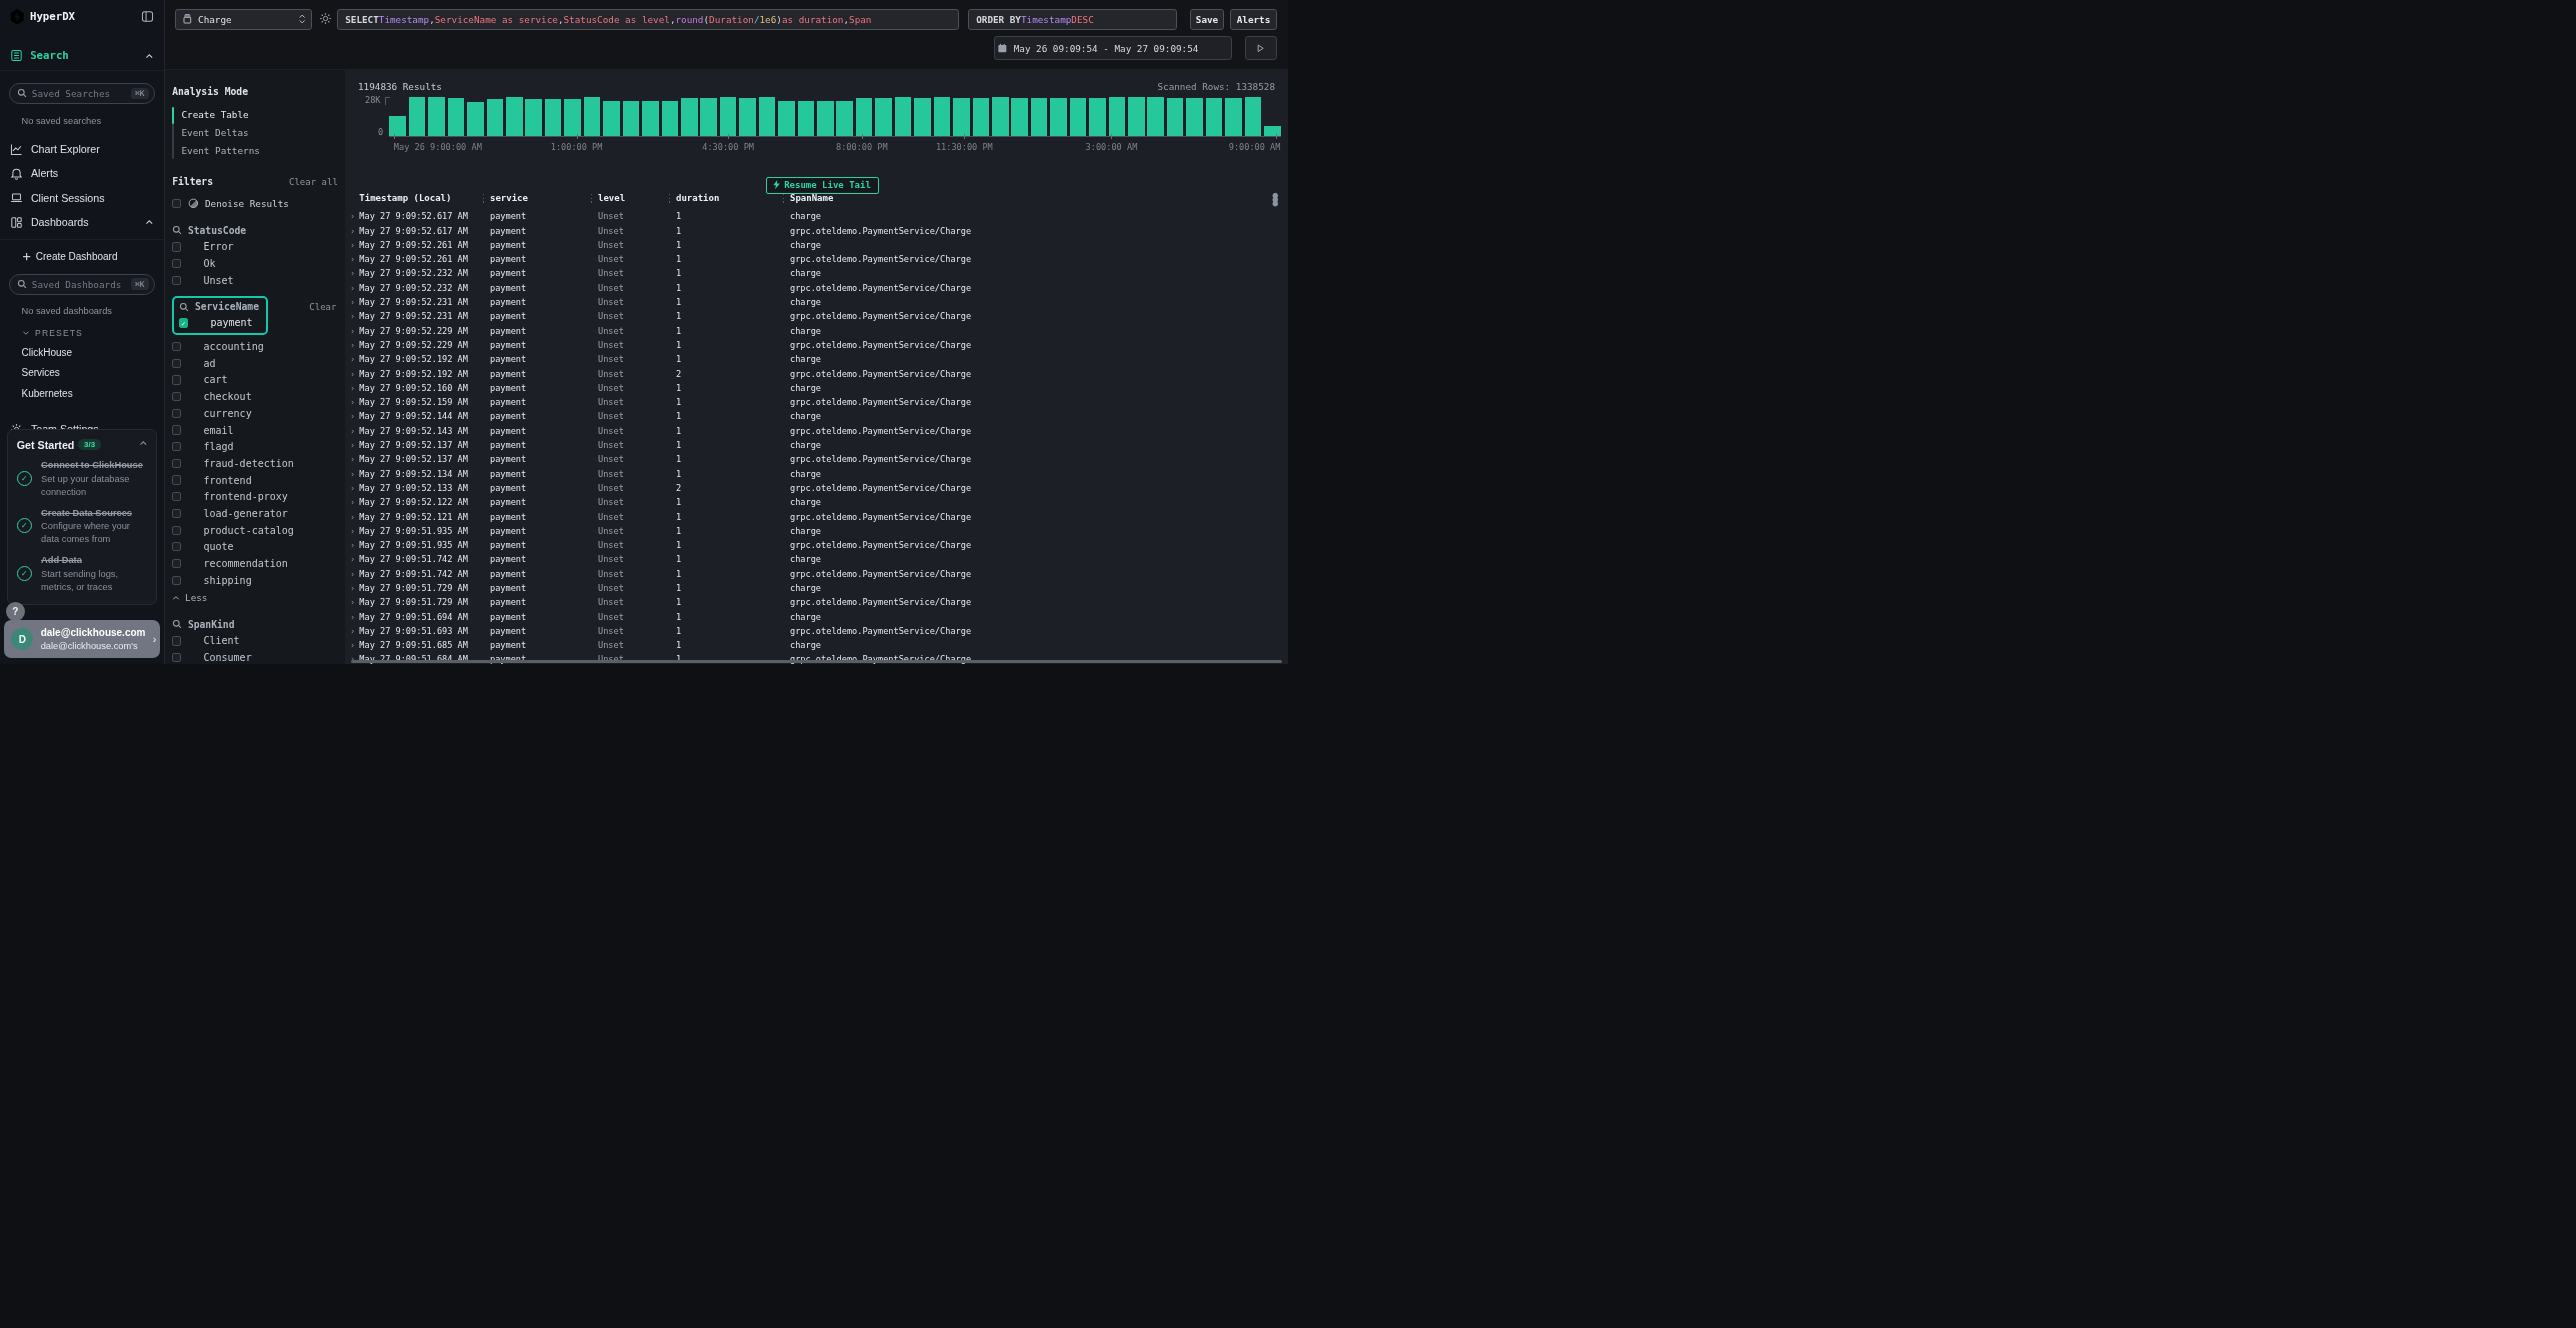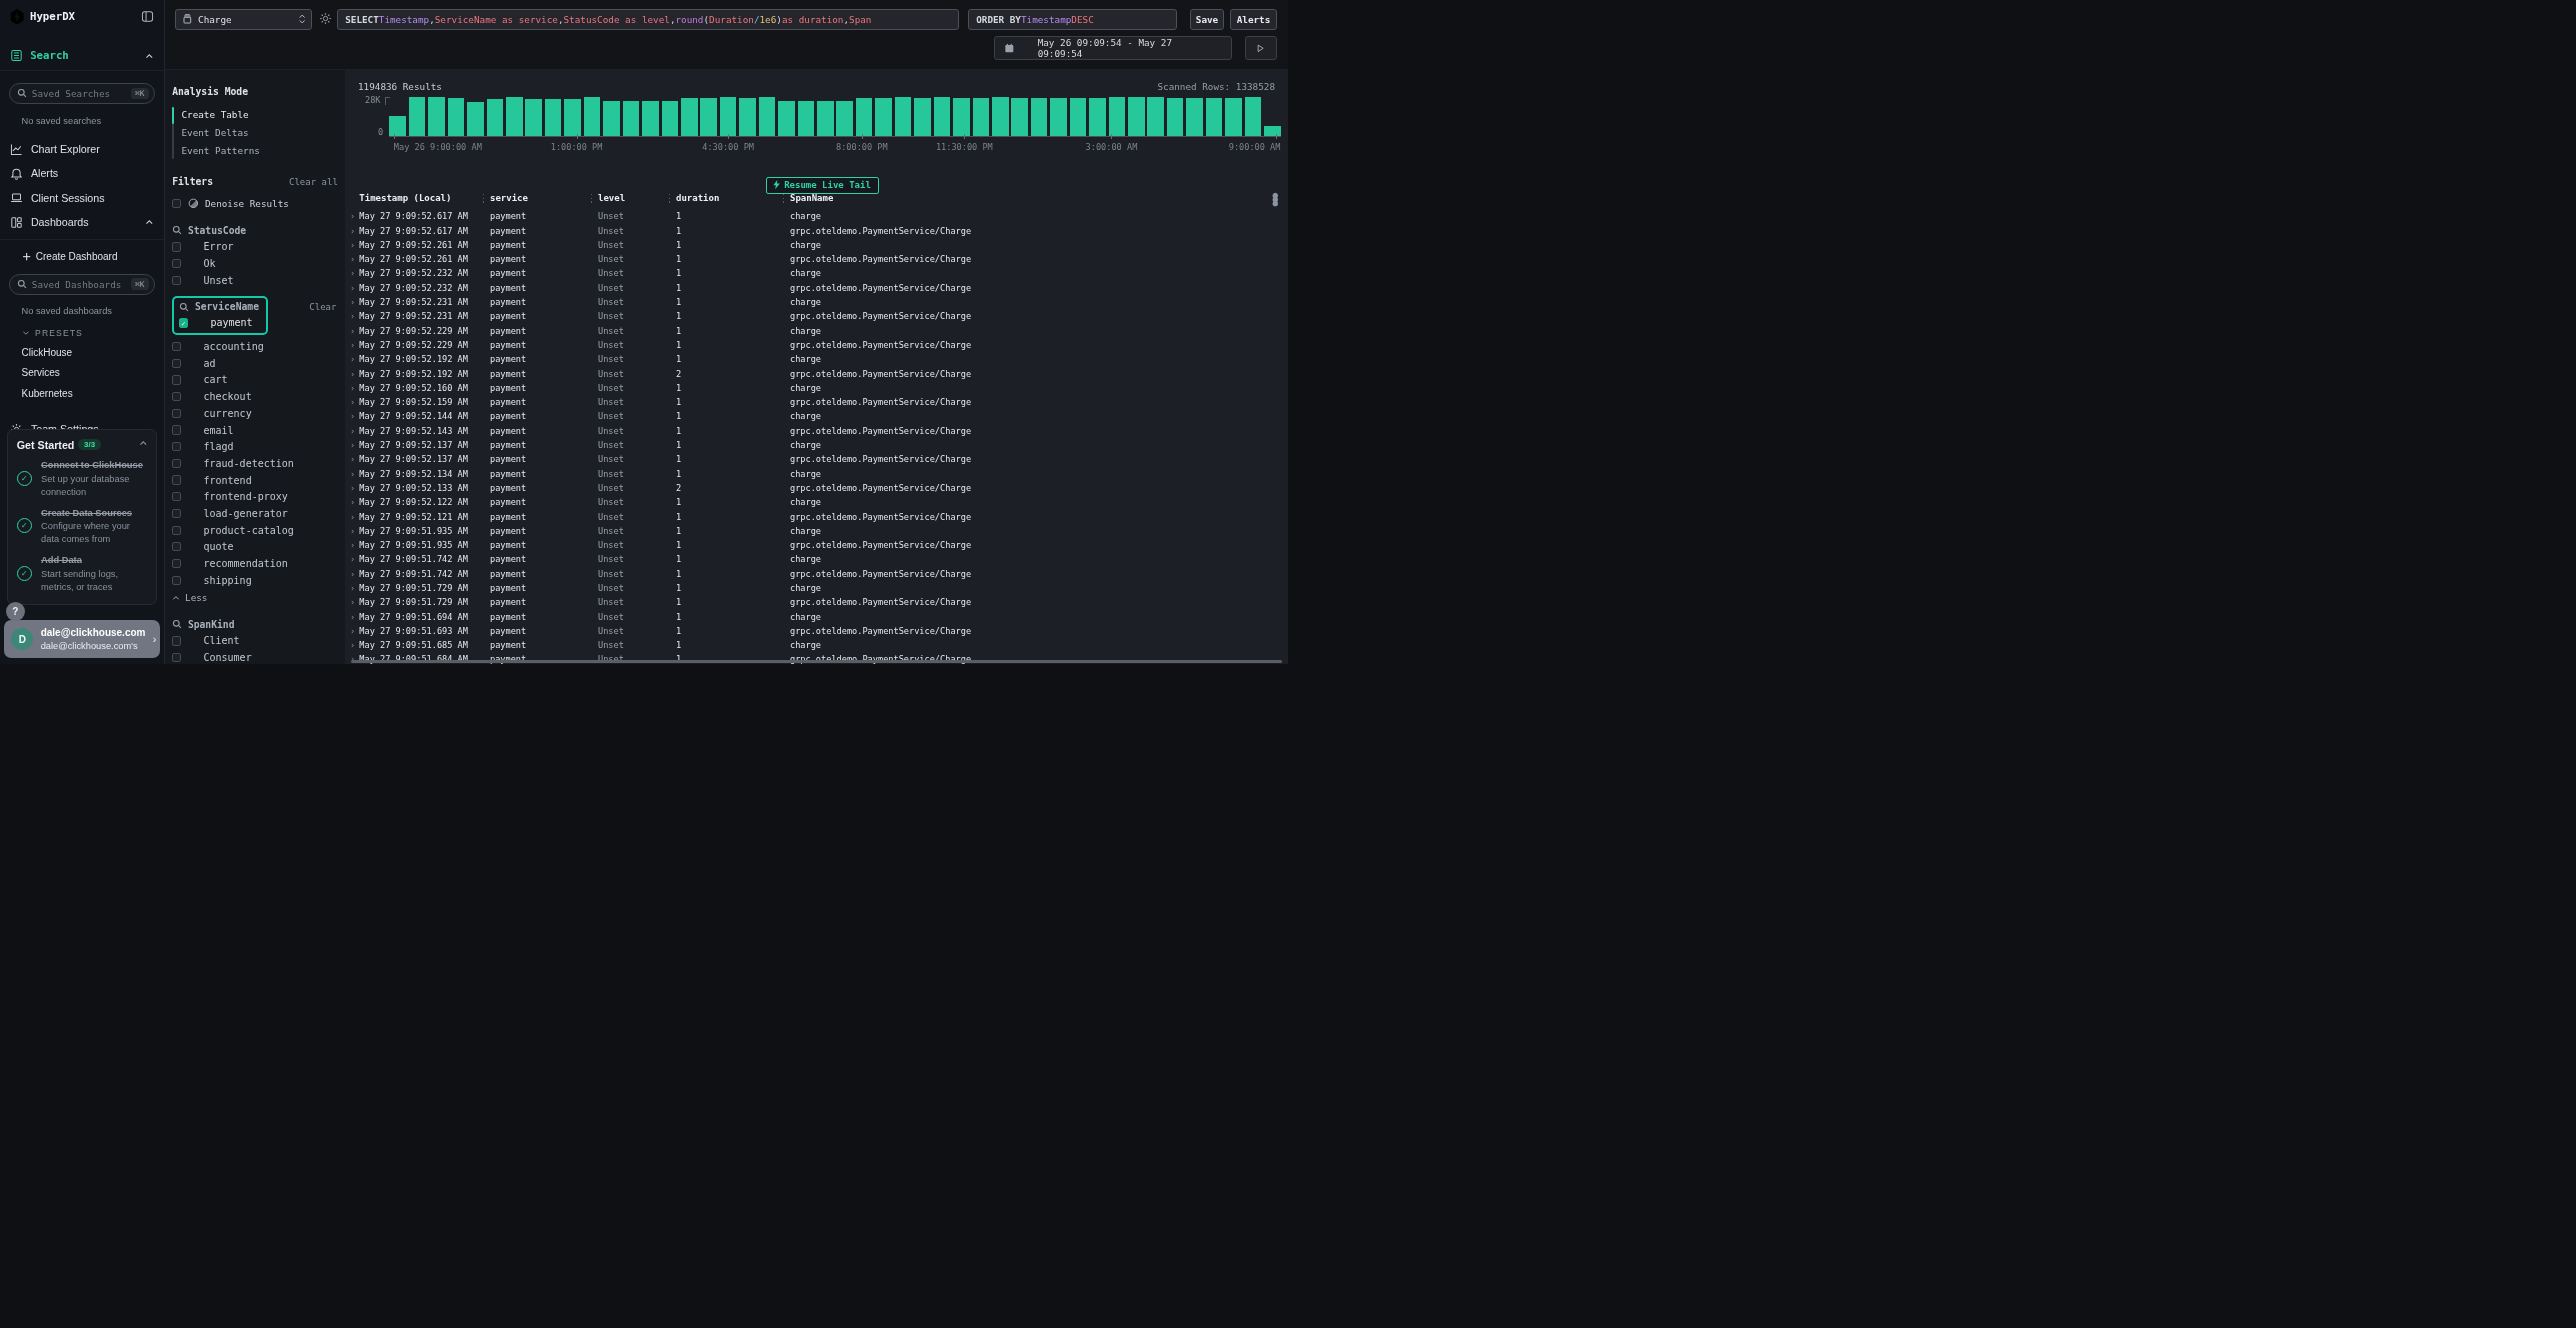--- a/index.html
+++ b/index.html
@@ -82,21 +82,21 @@
   .cyan { color:#52c6da; } .yellow { color:#e3c07a; } .plain { color:#d4d8de; }
   .btn { justify-content:center; font-weight:bold; color:#e6e9ed; cursor:pointer; }
   .save-btn { left:1025px; top:8.6px; width:34px; height:21.5px; }
   .alerts-btn { left:1065px; top:8.6px; width:47px; height:21.5px; }
   .search-box { left:10px; top:36px; width:800px; height:24px; padding:0 8.6px; cursor:text; }
   .search-ph { color:#6c727c; white-space:nowrap; overflow:hidden; flex:1; }
   .lang-toggle { display:flex; gap:6.4px; align-items:center; margin-left:8.6px; }
   .lang-sql { color:#d2d6db; cursor:pointer; }
   .lang-sep { color:#565b64; }
   .lang-lucene { color:#2fd3a3; cursor:pointer; }
-  .date-box { left:829px; top:36px; width:238px; height:24px; padding:0 9px; gap:23px;
+  .date-box { left:829px; top:36px; width:238px; height:24px; padding:0 2px; gap:6px;
               color:#d7dadf; cursor:pointer; }
   .date-box svg { color:#9aa1ab; }
   .live-btn { left:1080px; top:36px; width:31.5px; height:24px; justify-content:center; cursor:pointer;
               color:#aab0b9; }
 
   
   .filters { position:absolute; left:165px; top:69px; width:180px; bottom:0; background:#15181d;
              border-top:0.7px solid #1d2026; padding:15.7px 7.2px 0 7.2px; overflow:hidden;
              font-family:"DejaVu Sans Mono", monospace; z-index:3; }
   .f-title { font-size:9.7px; font-weight:bold; color:#dfe3e8; }

